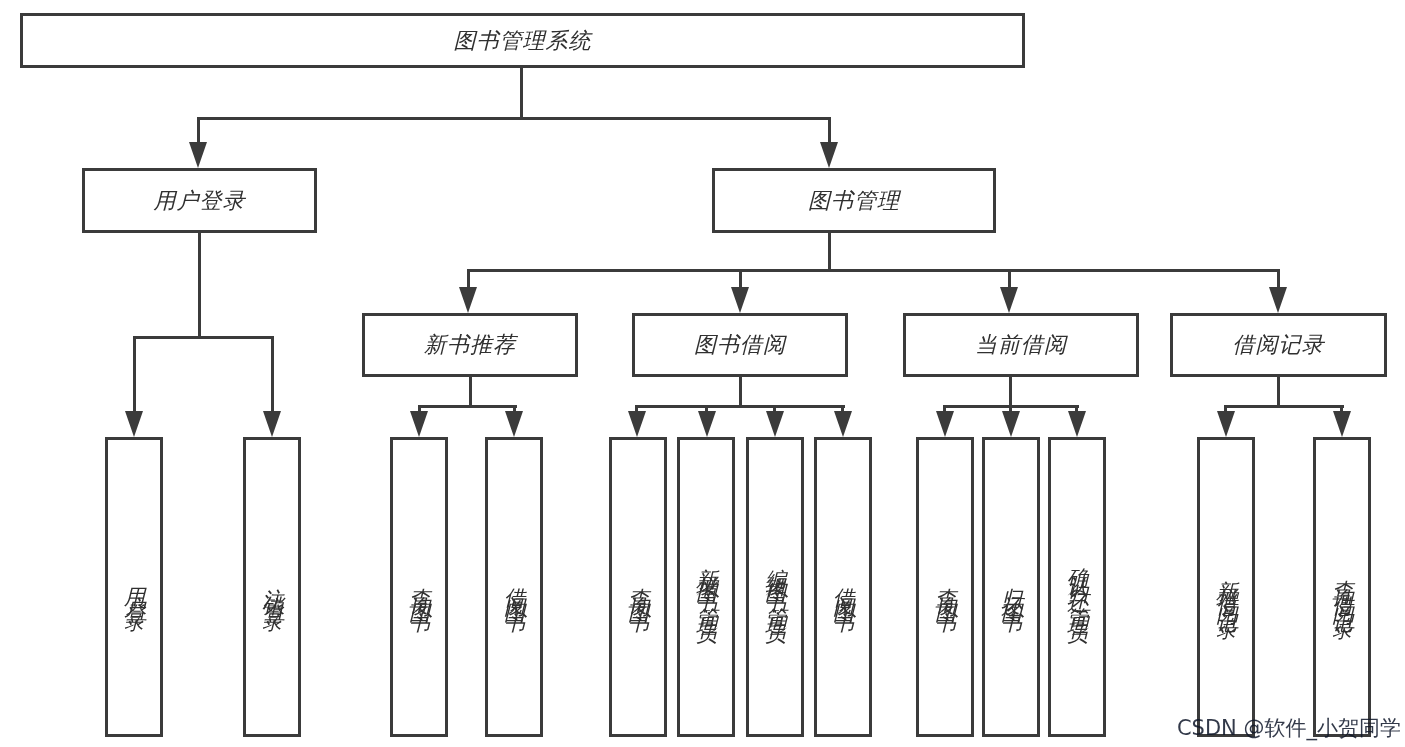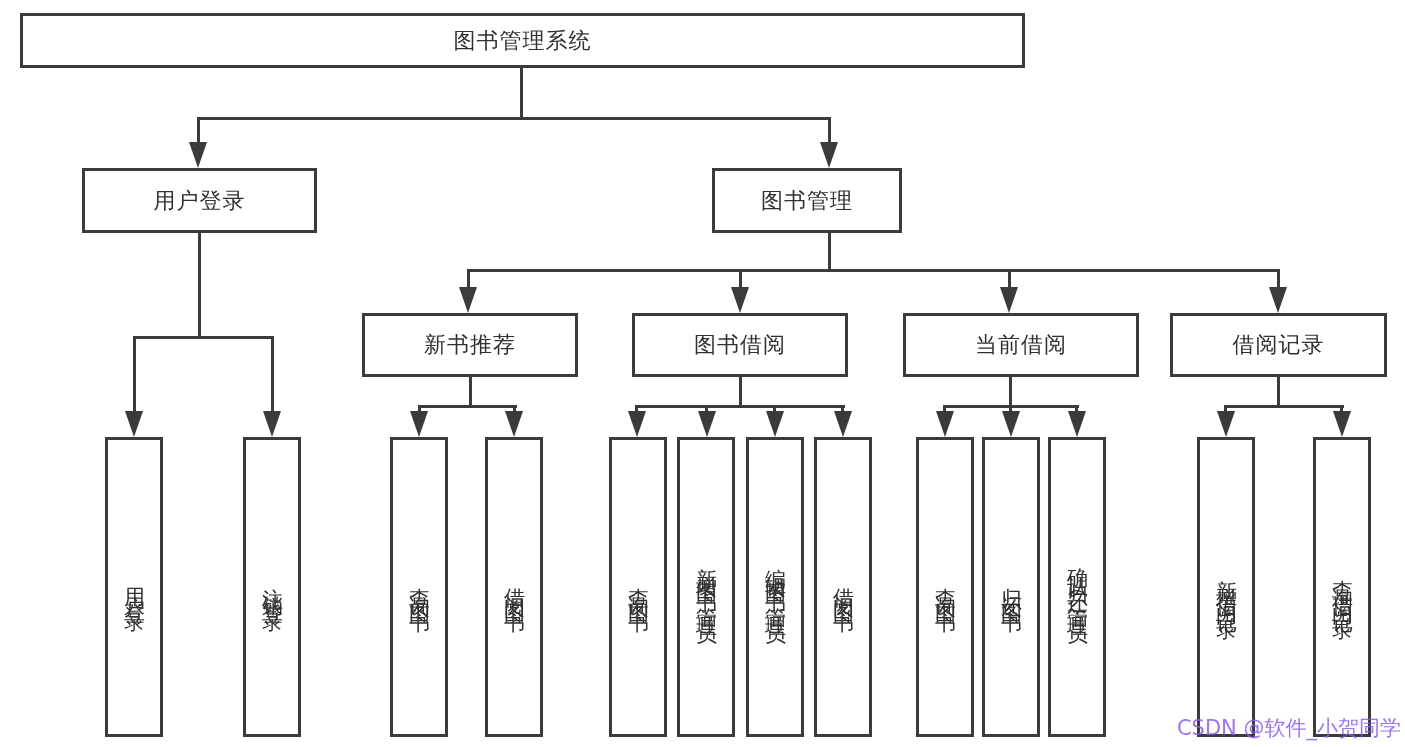--- a/index.html
+++ b/index.html
@@ -13,20 +13,21 @@
   }
   .box {
     position: absolute;
     box-sizing: border-box;
     border: 3px solid #3b3b3b;
     background: #ffffff;
     display: flex;
     align-items: center;
     justify-content: center;
     color: #303030;
+    font-style: italic;
   }
   .hlabel { font-size: 22px; letter-spacing: 1px; white-space: nowrap; }
   .leaf .vlabel {
     writing-mode: vertical-rl;
     text-orientation: mixed;
     font-size: 21px;
     letter-spacing: 8px;
     line-height: 1;
     max-height: 288px;
     color: #303030;
@@ -38,21 +39,21 @@
     width: 0; height: 0;
     border-left: 9px solid transparent;
     border-right: 9px solid transparent;
     border-top: 26px solid #3b3b3b;
   }
   .watermark {
     position: absolute;
     right: 4px;
     bottom: 5px;
     font-size: 21px;
-    color: #8b5cf6;
+    color: #0f172a;
     opacity: 0.85;
     white-space: nowrap;
     z-index: 5;
   }
 </style>
 </head>
 <body>
 
 <div id="stage">
 
@@ -63,21 +64,21 @@
   <div class="v" style="left:520px; top:68px; height:50px;"></div>
   <div class="h" style="left:197px; top:117px; width:634px;"></div>
   <div class="v" style="left:197px; top:117px; height:29px;"></div>
   <div class="arrow" style="left:189px; top:142px;"></div>
   <div class="v" style="left:828px; top:117px; height:29px;"></div>
   <div class="arrow" style="left:820px; top:142px;"></div>
 
   <div class="box" style="left:82px; top:168px; width:235px; height:65px;">
     <span class="hlabel">用户登录</span>
   </div>
-  <div class="box" style="left:712px; top:168px; width:190px; height:65px;">
+  <div class="box" style="left:712px; top:168px; width:284px; height:65px;">
     <span class="hlabel">图书管理</span>
   </div>
 
   <div class="v" style="left:198px; top:233px; height:105px;"></div>
   <div class="h" style="left:133px; top:336px; width:141px;"></div>
   <div class="v" style="left:133px; top:336px; height:81px;"></div>
   <div class="arrow" style="left:125px; top:411px;"></div>
   <div class="v" style="left:271px; top:336px; height:81px;"></div>
   <div class="arrow" style="left:263px; top:411px;"></div>
 

